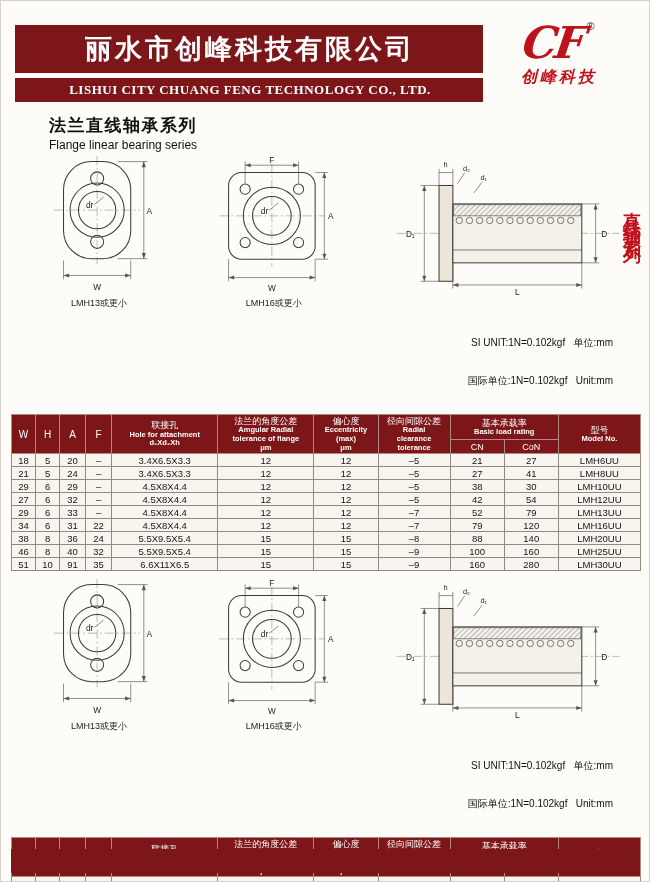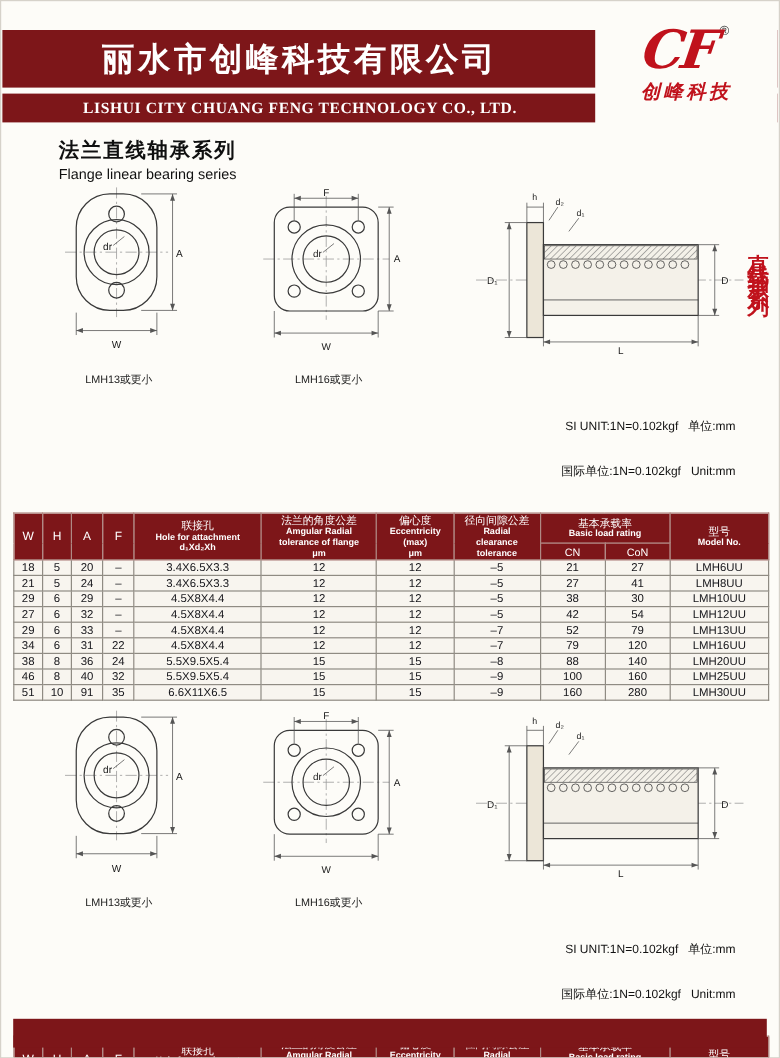--- a/index.html
+++ b/index.html
@@ -1,21 +1,21 @@
 <!DOCTYPE html>
 <html><head>
 <meta charset="utf-8">
 <style>
   * { margin:0; padding:0; box-sizing:border-box; }
   html,body { width:650px; height:882px; }
   body { font-family:"Liberation Sans", sans-serif; background:#ffffff; }
   .page { position:relative; width:650px; height:882px; background:#fdfcf8; border:1px solid #d6d2ca; overflow:hidden; }
 
   
-  .header { position:relative; margin:24px 1px 0; }
+  .header { position:relative; margin:24px 14px 0; }
   .bar { background:#7d1619; display:flex; align-items:center; justify-content:center; }
   .bar-top { height:48px; }
   .company-cn { color:#fff; font-size:27px; font-weight:bold; letter-spacing:3px; padding-right:150px; }
   .bar-gap { height:5px; }
   .bar-bottom { height:24px; }
   .company-en { color:#fff; font-size:13px; font-weight:bold; font-family:"Liberation Serif", serif; letter-spacing:0.5px; padding-right:150px; }
   .logo-box { position:absolute; top:-6px; right:0; width:152px; height:90px; background:#fdfcf8; display:flex; flex-direction:column; align-items:center; z-index:2; }
   .cf-row { line-height:1; margin-top:2px; white-space:nowrap; }
   .cf-text { display:inline-block; font-family:"DejaVu Serif", serif; font-style:italic; font-weight:bold; font-size:44px; color:#c0121c; transform:skewX(-8deg); letter-spacing:-3px; }
   .reg-mark { font-size:11px; color:#3a3a3a; vertical-align:top; margin-left:3px; }
@@ -23,21 +23,21 @@
 
   
   .title-block { margin:12px 10px 0 48px; }
   .title-cn { font-size:17px; font-weight:bold; color:#101010; letter-spacing:1.5px; }
   .title-en { font-size:12px; color:#101010; margin-top:1px; }
 
   
   .drawings { display:flex; justify-content:space-between; align-items:flex-start; margin:4px 26px 0 42px; }
   .fig { display:flex; flex-direction:column; align-items:center; }
   .fig svg { height:140px; display:block; }
-  .cap { font-size:9px; color:#222; margin-top:14px; }
+  .cap { font-size:9px; color:#222; margin-top:1px; }
   .ol { fill:none; stroke:#3a3a3a; stroke-width:1.1; }
   .fl { fill:#ece6d8; stroke:#3a3a3a; stroke-width:1.1; }
   .bd { fill:#f4f1e9; stroke:#3a3a3a; stroke-width:1.1; }
   .cl { stroke:#999; stroke-width:0.7; stroke-dasharray:10 3 2 3; }
   .dl { stroke:#555; stroke-width:0.7; }
   .thin { stroke:#3a3a3a; stroke-width:0.7; }
   .ar { fill:#555; }
   .dt { font-size:9px; fill:#1a1a1a; }
   .dts { font-size:8px; fill:#1a1a1a; }
 

